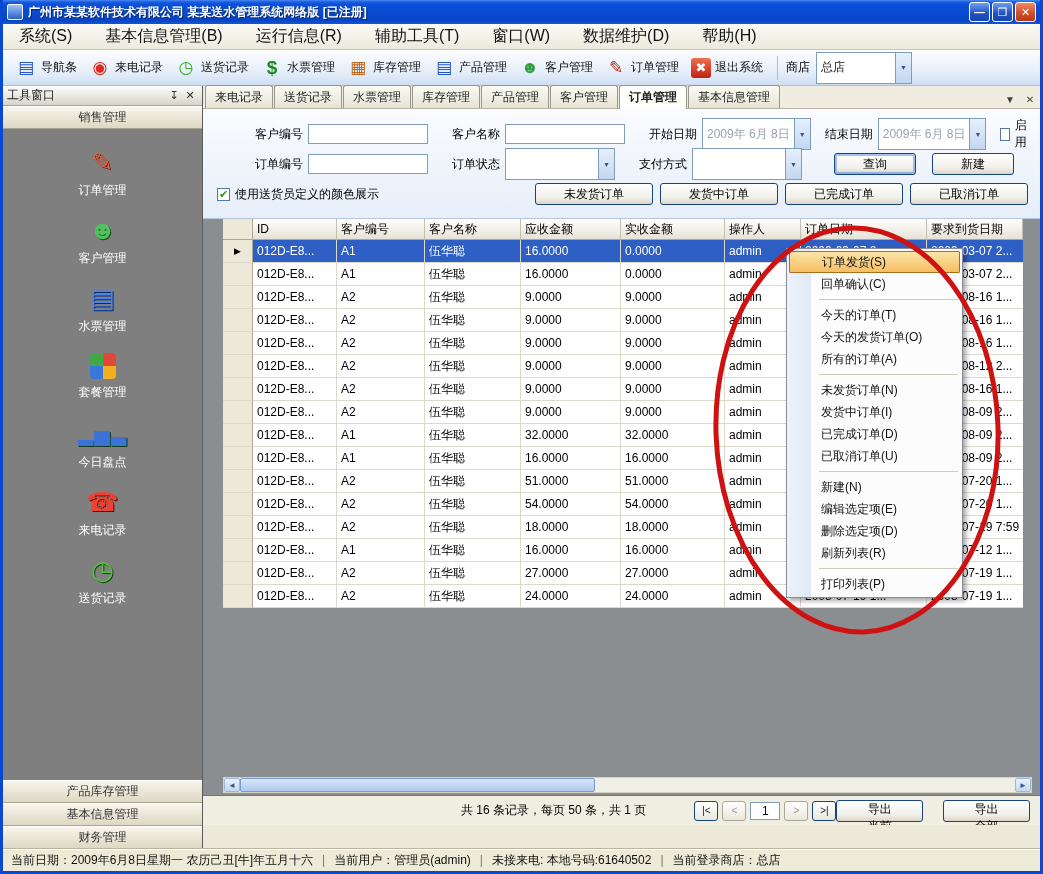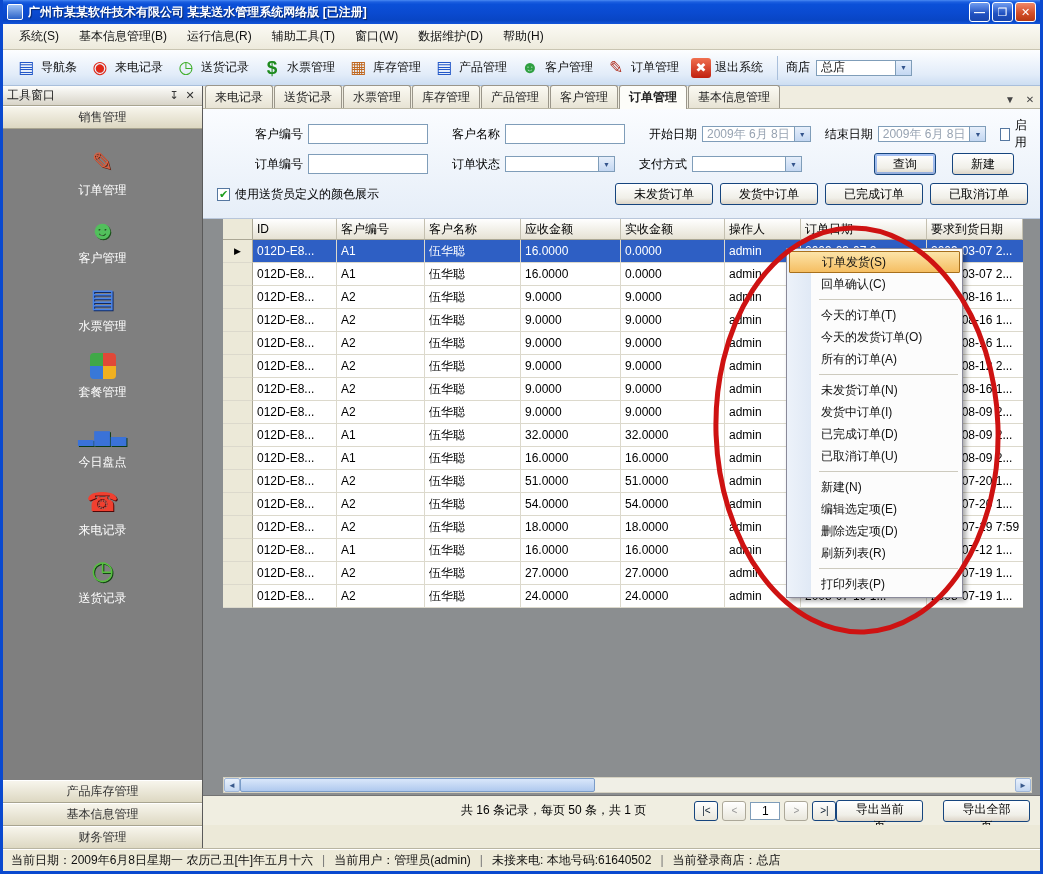--- a/index.html
+++ b/index.html
@@ -15,35 +15,35 @@
   .app-icon{ width:16px;height:16px; background:linear-gradient(#9ec2f5,#2a62c8); border:1px solid #fff; border-radius:2px; }
   .titlebar .title{ flex:1; white-space:nowrap; overflow:hidden; text-shadow:1px 1px 1px rgba(0,0,0,.5); }
   .win-btns{ display:flex; gap:2px; }
   .win-btn{ width:21px;height:20px; border-radius:3px; border:1px solid #fff; color:#fff;
     display:flex; align-items:center; justify-content:center; font-size:11px; font-weight:bold;
     background:linear-gradient(#6f9cf0,#2050c0 60%,#1a46ae); }
   .win-btn.close{ background:linear-gradient(#f08868,#d4502a 55%,#b83812); }
 
   
   .menubar{ height:26px; flex:0 0 26px; display:flex; align-items:center; padding:0 6px;
-    background:linear-gradient(#FBFAF4,#EDEADC); border-bottom:1px solid #C9C5B2; font-size:12px; }
+    background:linear-gradient(#FBFAF4,#EDEADC); border-bottom:1px solid #C9C5B2; font-size:16px;gap:13px; }
   .menu-item{ padding:4px 10px; color:#111; }
 
   
   .toolbar{ height:36px; flex:0 0 36px; display:flex; align-items:center; padding:0 6px;
     background:linear-gradient(#FDFEFF,#E2ECF9 70%,#CDDEF2); border-bottom:1px solid #A9BFDB; gap:2px; }
   .tb-item{ display:flex; align-items:center; gap:4px; padding:3px 6px; font-size:12px; color:#111; border-radius:3px; }
   .gi{ display:inline-flex;align-items:center;justify-content:center;width:22px;height:22px;font-size:17px;line-height:1; }
   .g-nav{color:#2458c8} .g-call{color:#e02818} .g-clock{color:#3fae2a}
   .g-dollar{color:#1e8a1e;font-weight:bold;font-size:19px}
   .g-grid{color:#c06820} .g-book{color:#2458c8} .g-person{color:#2fa040} .g-pen{color:#b03020}
   .g-exit{ background:linear-gradient(#f07050,#c02010); color:#fff; border-radius:3px; font-size:13px; font-weight:bold; width:20px;height:20px; }
   .tb-sep{ width:1px; height:24px; background:#A9BFDB; margin:0 6px; }
   .store-label{ font-size:12px; margin-right:4px; }
-  .combo{ display:inline-flex; align-items:center; height:16px; background:#fff; border:1px solid #7F9DB9; }
+  .combo{ display:inline-flex; align-items:center; height:32px; background:#fff; border:1px solid #7F9DB9; }
   .combo .combo-text{ flex:1; font-size:12px; padding:0 4px; color:#222; white-space:nowrap; overflow:hidden; }
   .combo .combo-text.dim{ color:#97A3B2; }
   .combo .combo-btn{ width:16px; height:100%; display:flex; align-items:center; justify-content:center;
     font-size:7px; color:#33548C; background:linear-gradient(#E6EFFB,#C3D7F2); border-left:1px solid #7F9DB9; }
   .store-combo{ width:96px; }
 
   
   .main{ flex:1; display:flex; min-height:0; }
 
   
@@ -83,21 +83,21 @@
   
   .filter-panel{ height:110px; flex:0 0 110px; background:linear-gradient(#FAFCFF,#E6EEF8); border-bottom:1px solid #B8C6DA; padding-top:12px; font-size:12px; }
   .f-row{ display:flex; align-items:center; padding:0 12px 0 52px; height:26px; margin-bottom:4px; }
   .f-row label{ margin-right:5px; color:#000; white-space:nowrap; }
   .txt{ height:20px; border:1px solid #7F9DB9; font-size:12px; padding:0 3px; font-family:inherit; }
   .w120{ width:120px; }
   .gap24{ margin-left:24px; } .gap14{ margin-left:14px; }
   .chk{ display:inline-flex; align-items:center; gap:5px; }
   .chk .box{ width:13px; height:13px; background:#fff; border:1px solid #5577A0; display:inline-flex; align-items:center; justify-content:center; font-size:11px; }
   .chk.checked .box::after{ content:"✔"; color:#1D9E1D; font-weight:bold; }
-  .xp-btn{ height:22px; padding:0 18px; font-size:12px; font-family:Liberation Sans, sans-serif; color:#000;
+  .xp-btn{ height:22px; padding:0 28px; font-size:12px; font-family:Liberation Sans, sans-serif; color:#000;
     border:1px solid #16457E; border-radius:3px; background:linear-gradient(#FFFFFF,#F0EFE8 70%,#DDD5C8); cursor:default; }
   .xp-btn.focused{ box-shadow:inset 0 0 0 2px rgba(90,140,235,.55); }
   .row3{ padding-left:14px; }
   .status-btns{ margin-left:auto; display:flex; gap:7px; }
 
   
   .tzone{ flex:1; background:#8B8E90; position:relative; min-height:0; overflow:hidden; }
   .grid{ margin-left:20px; width:800px; background:#fff; font-size:12px; }
   .trow{ display:flex; height:23px; }
   .trow.thead{ height:21px; }

